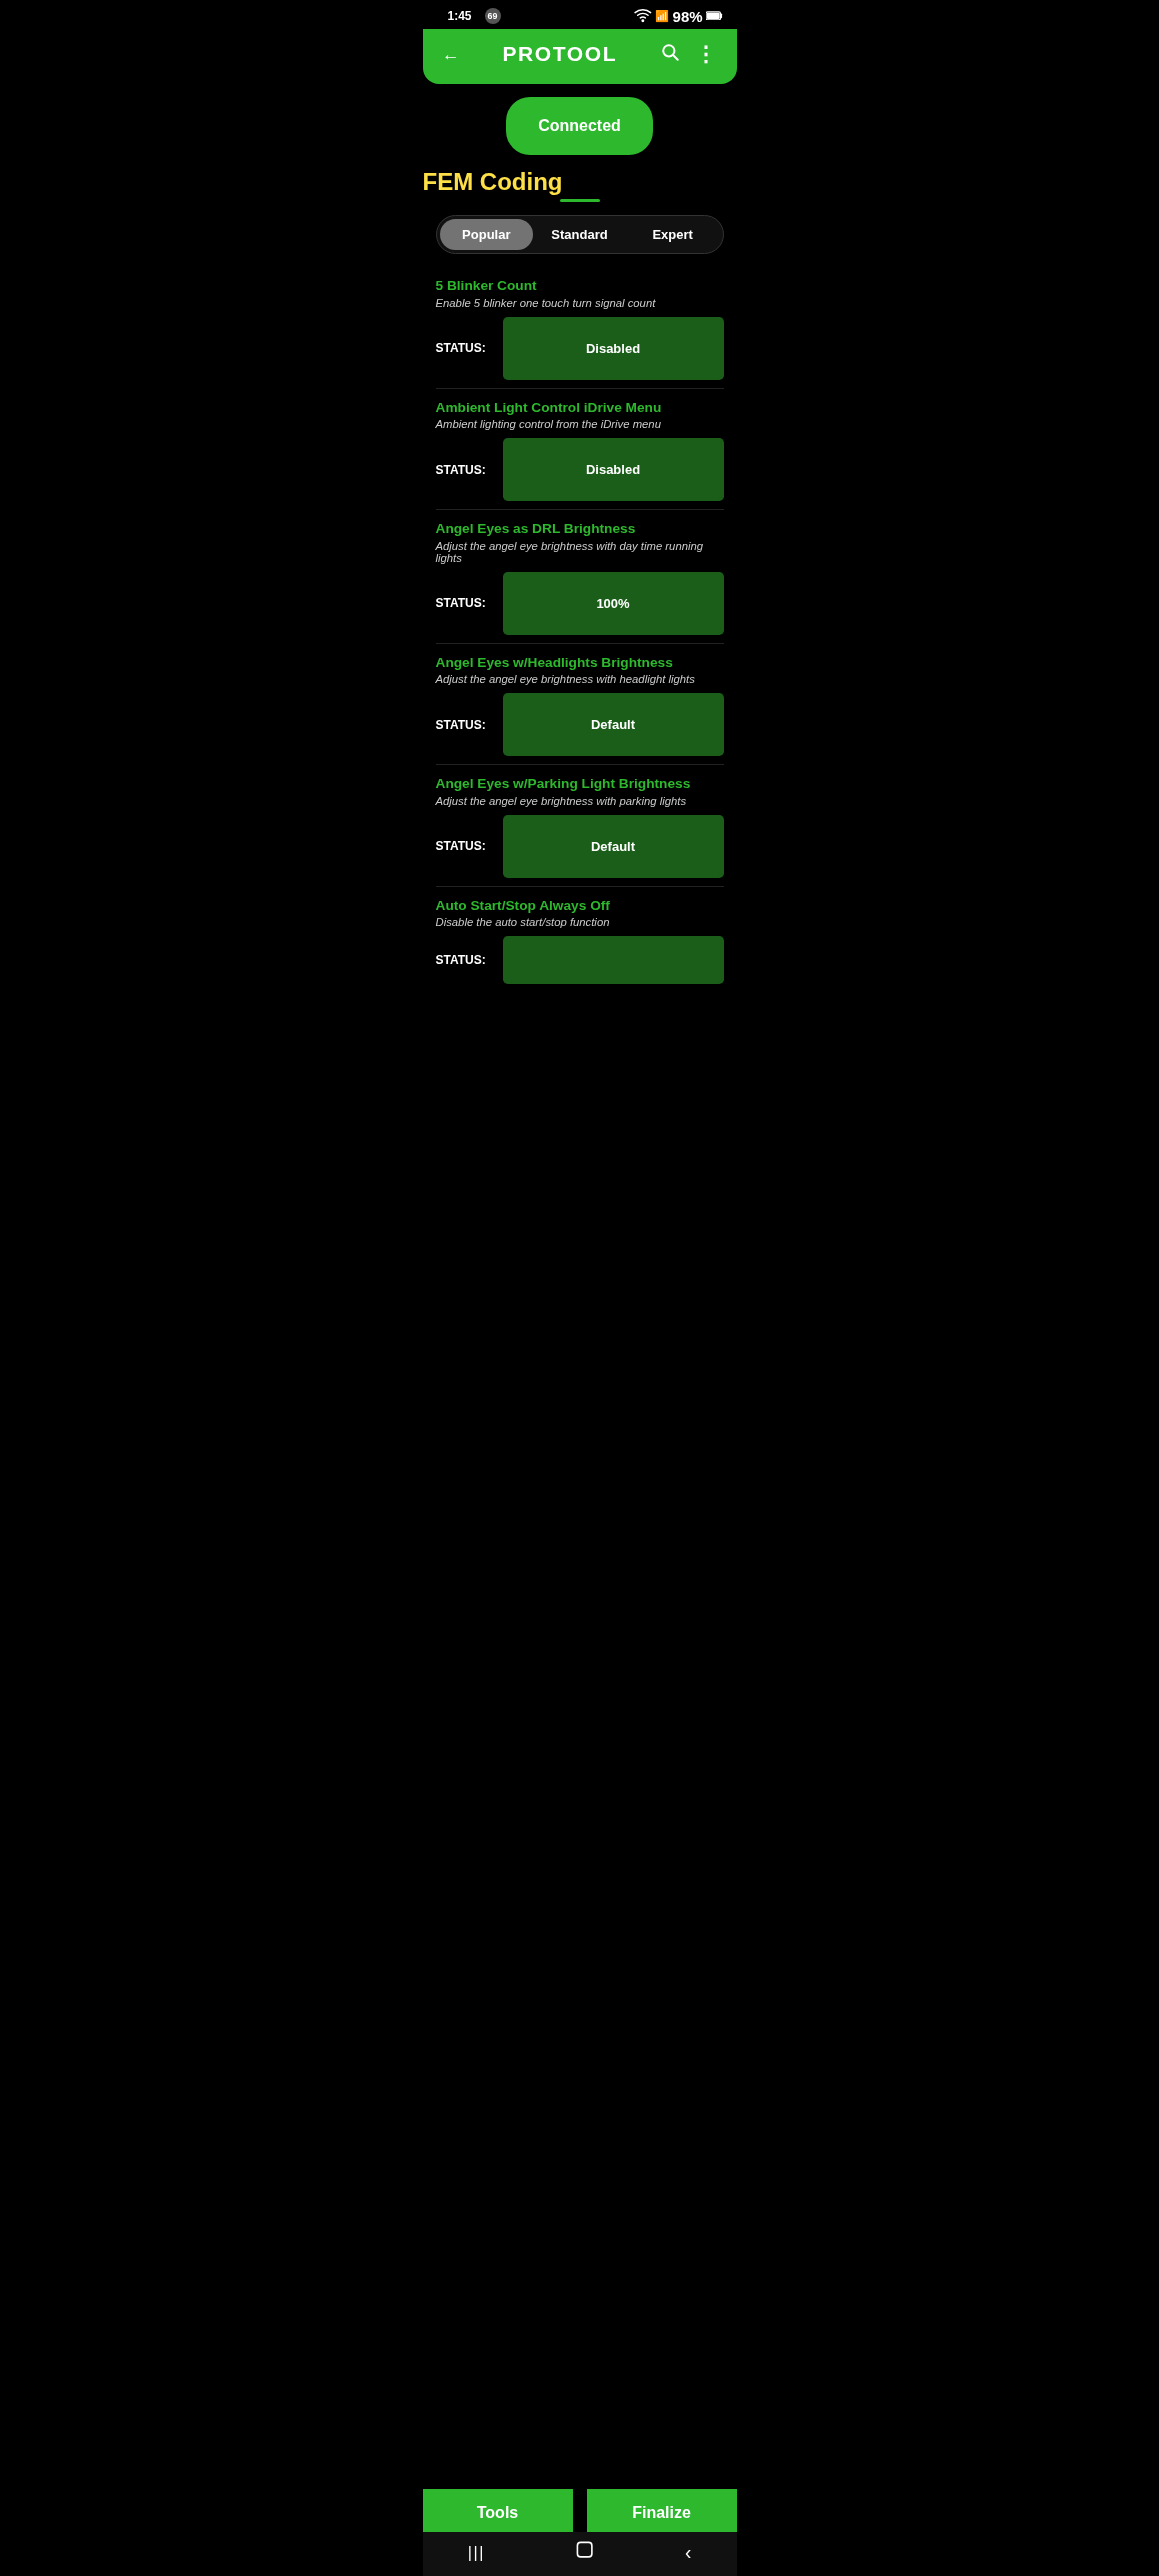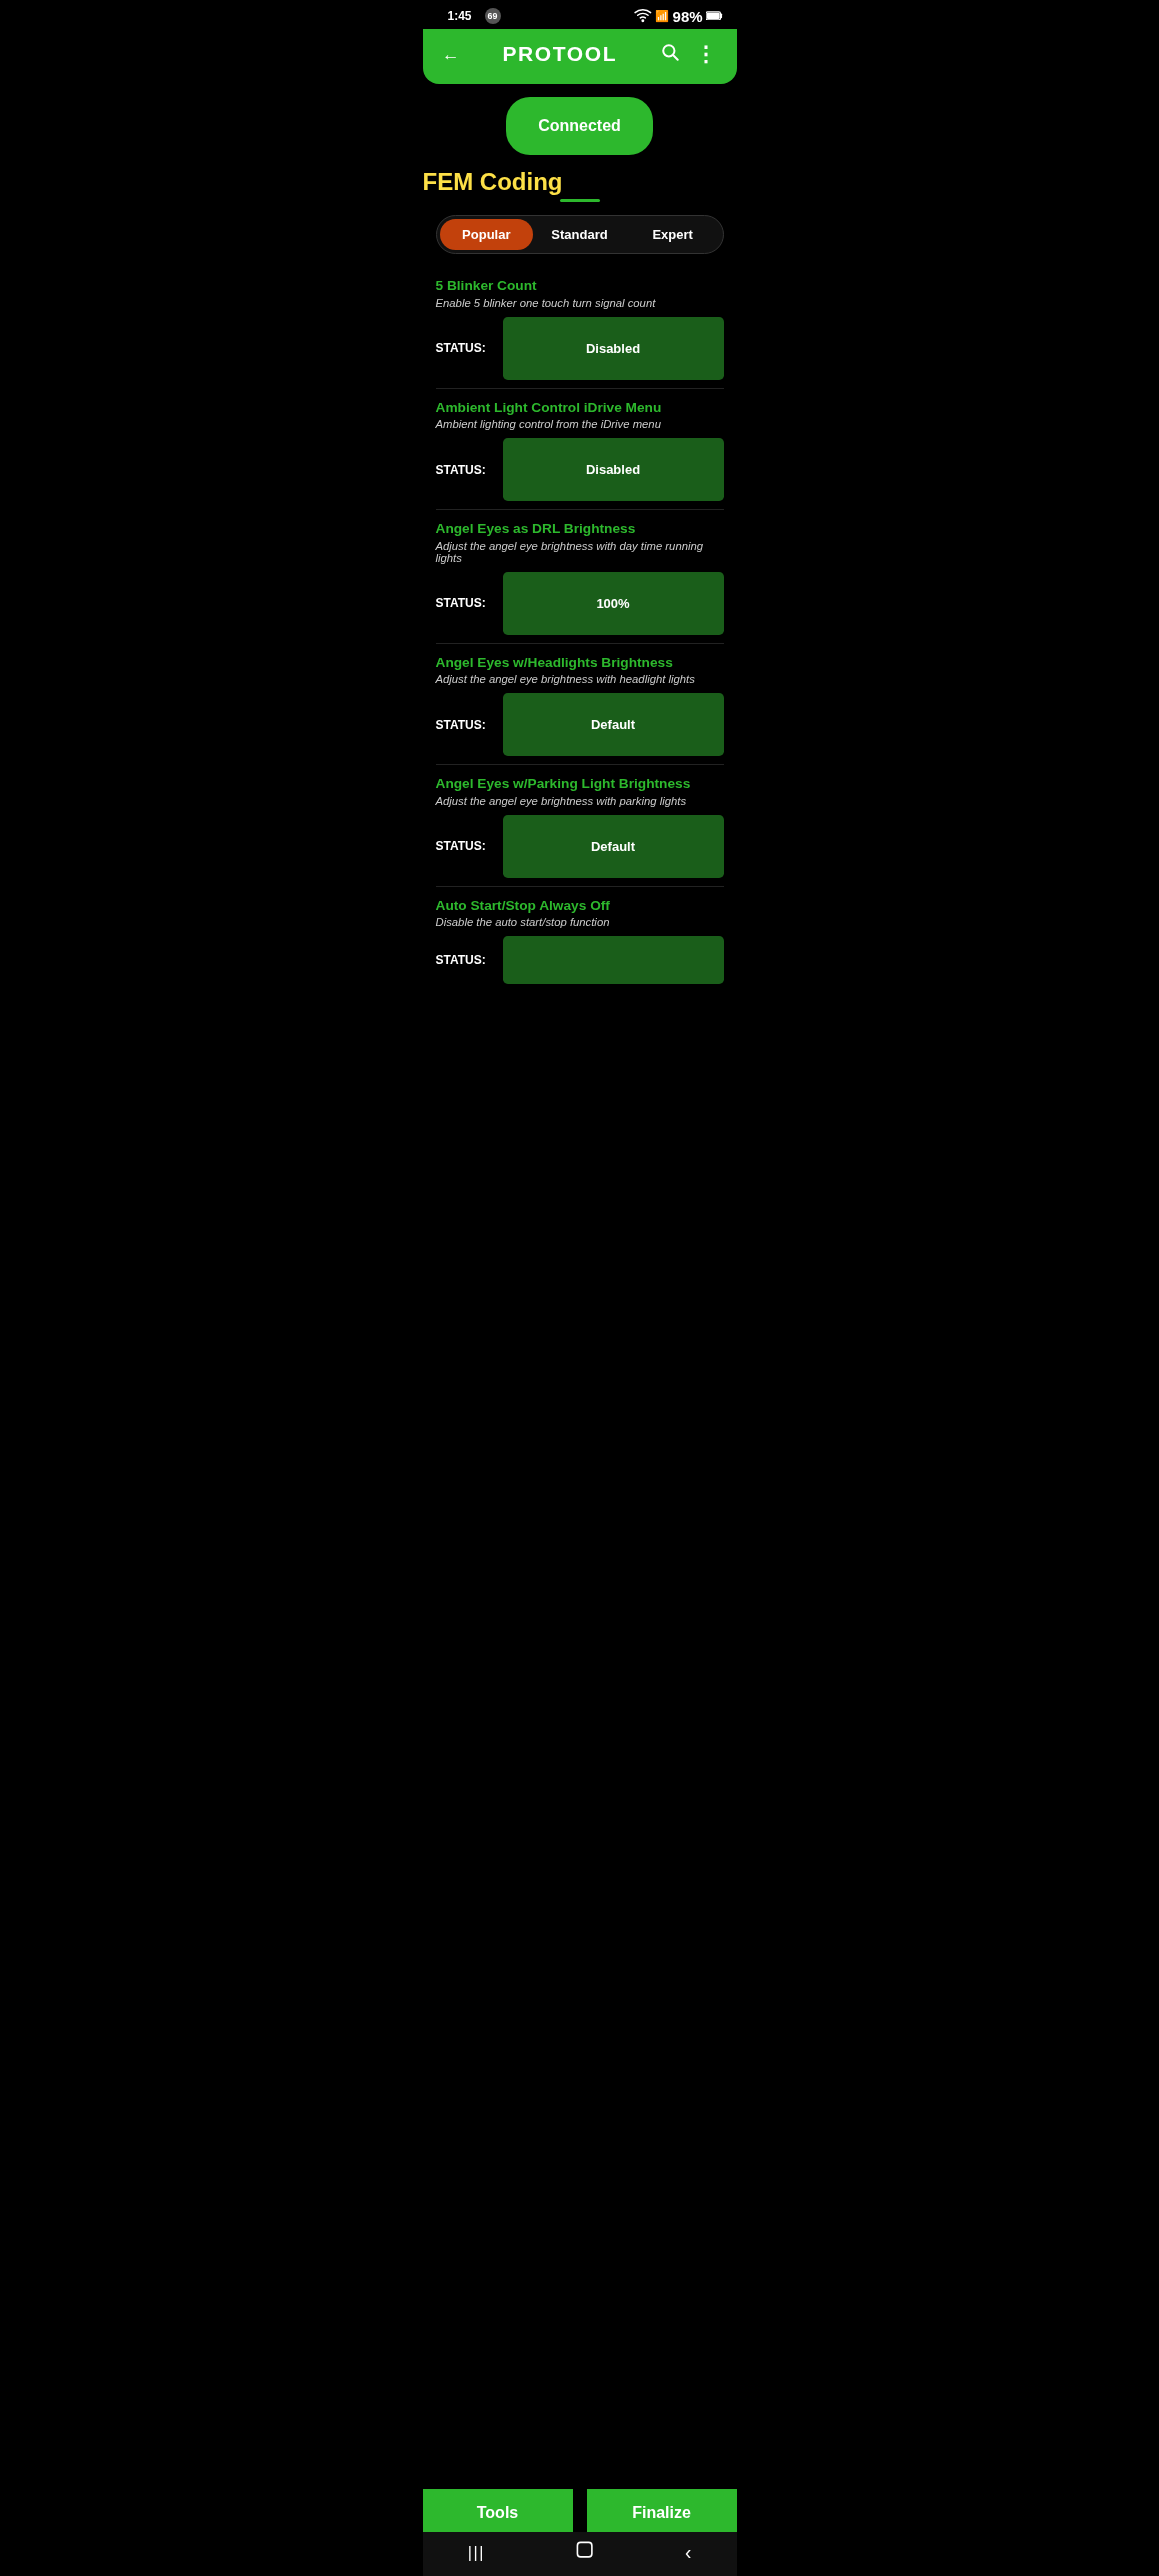--- a/index.html
+++ b/index.html
@@ -130,21 +130,21 @@
       text-align: center;
       padding: 8px 0;
       font-size: 13px;
       font-weight: 700;
       border-radius: 21px;
       cursor: pointer;
       color: #fff;
     }
 
     .tab-item.active {
-      background: #c2410c;
+      background: #737373;
       color: #fff;
     }
 
     
     .content {
       padding: 0 13px;
       padding-bottom: 81px;
     }
 
     

